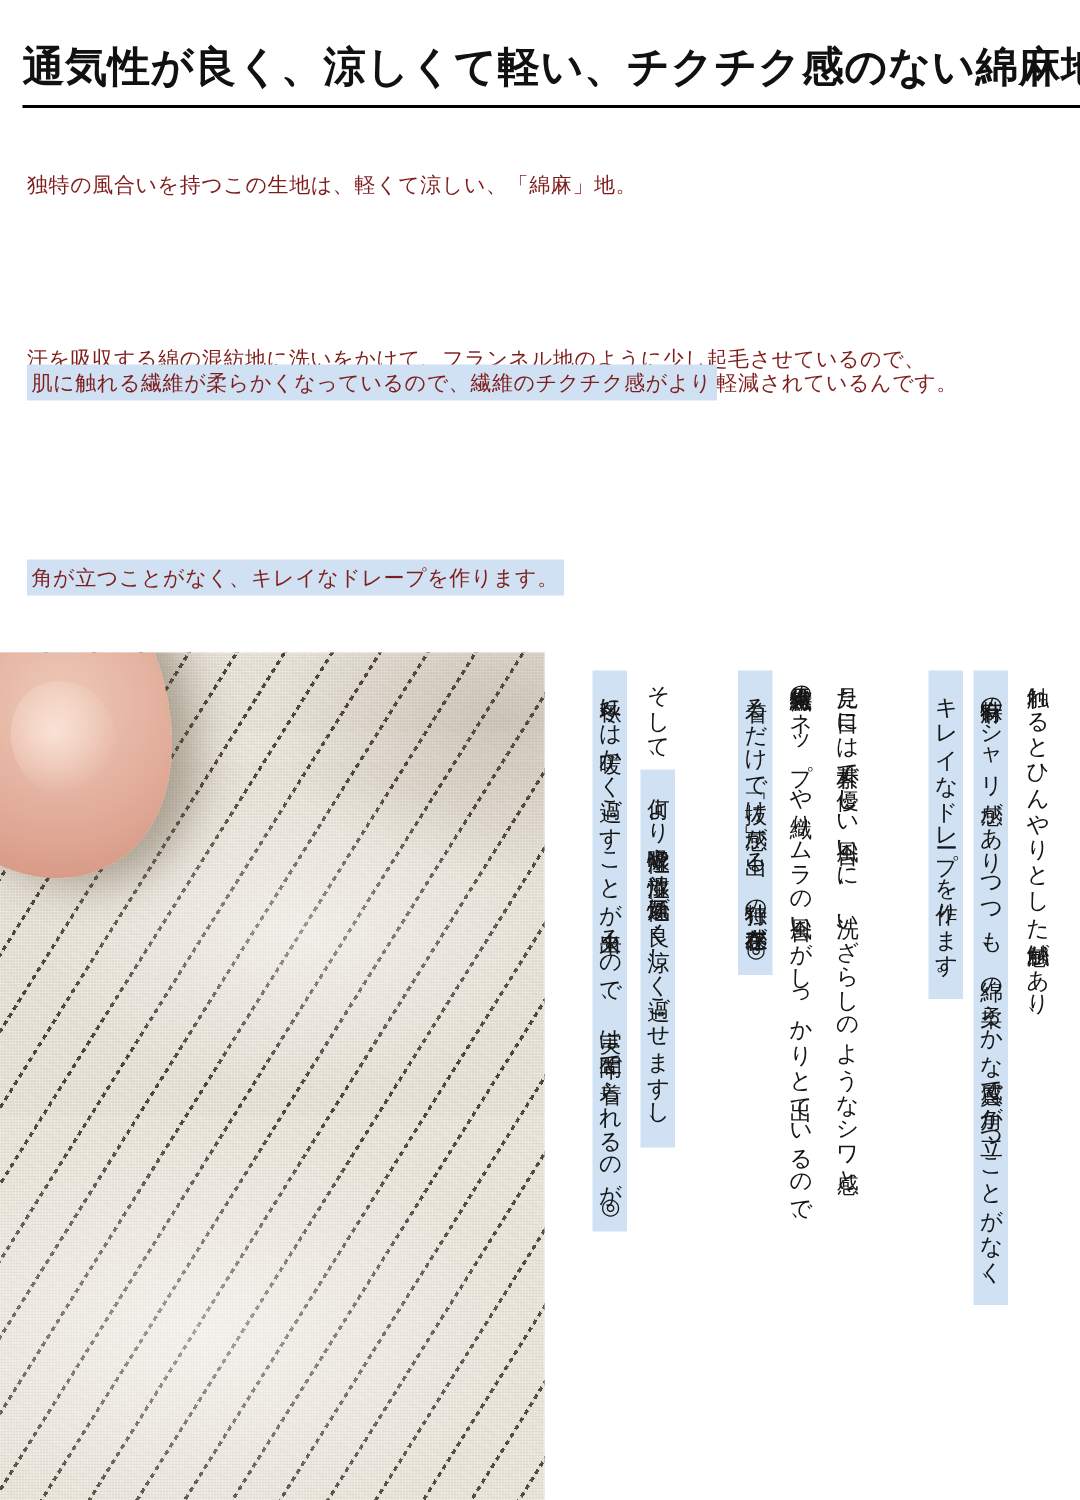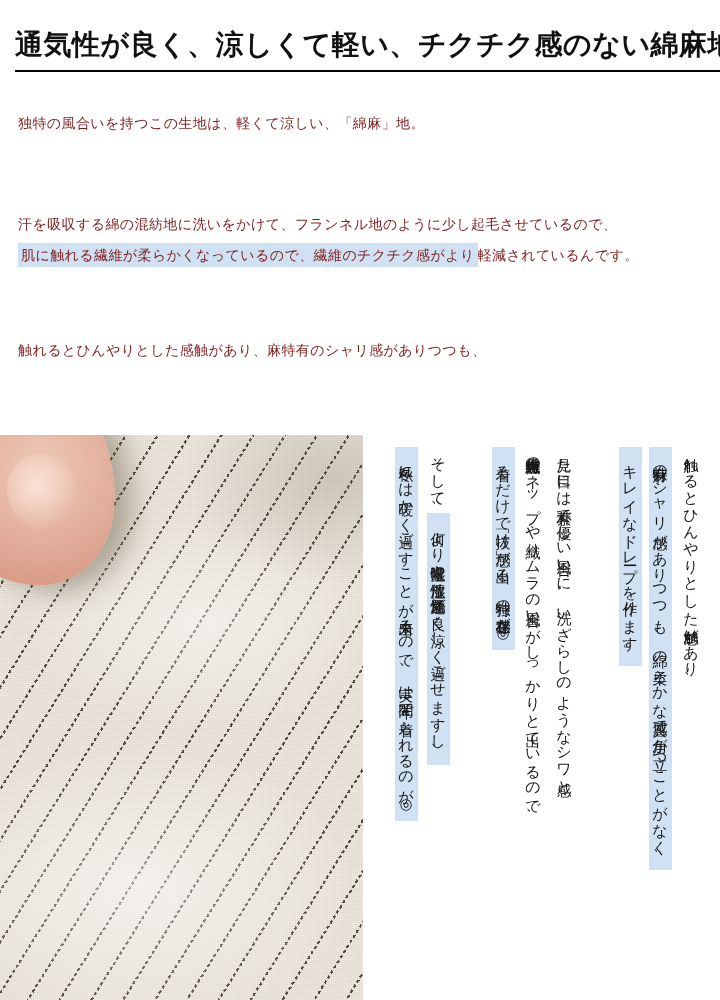--- a/index.html
+++ b/index.html
@@ -78,26 +78,26 @@
 </style>
 </head>
 <body>
 
 <div class="page">
 
   <h1 class="title">通気性が良く、涼しくて軽い、チクチク感のない綿麻地。</h1>
 
   <div class="line" style="top:110px">独特の風合いを持つこの生地は、軽くて涼しい、「綿麻」地。</div>
 
-  <div class="line" style="top:211px">汗を吸収する綿の混紡地に洗いをかけて、フランネル地のように少し起毛させているので、</div>
+  <div class="line" style="top:226px">汗を吸収する綿の混紡地に洗いをかけて、フランネル地のように少し起毛させているので、</div>
 
   <div class="line" style="top:242px"><span class="hl">肌に触れる繊維が柔らかくなっているので、繊維のチクチク感がより</span><span>軽減されているんです。</span></div>
 
 
-  <div class="line" style="top:337px">触れるとひんやりとした感触があり、麻特有のシャリ感がありつつも、</div>
+  <div class="line" style="top:372px"><span class="hl">角が立つことがなく、キレイなドレープを作ります。</span></div>
 
   <div class="photo">
     <div class="finger2"></div>
     <div class="finger"></div>
     <div class="finger-sheen"></div>
   </div>
 
   <div class="vcol" style="left:680px"><span>触れるとひんやりとした感触があり、</span></div>
 
   <div class="vcol" style="left:649px"><span class="hl">麻特有のシャリ感がありつつも、綿の柔らかな質感で角が立つことがなく、</span></div>

